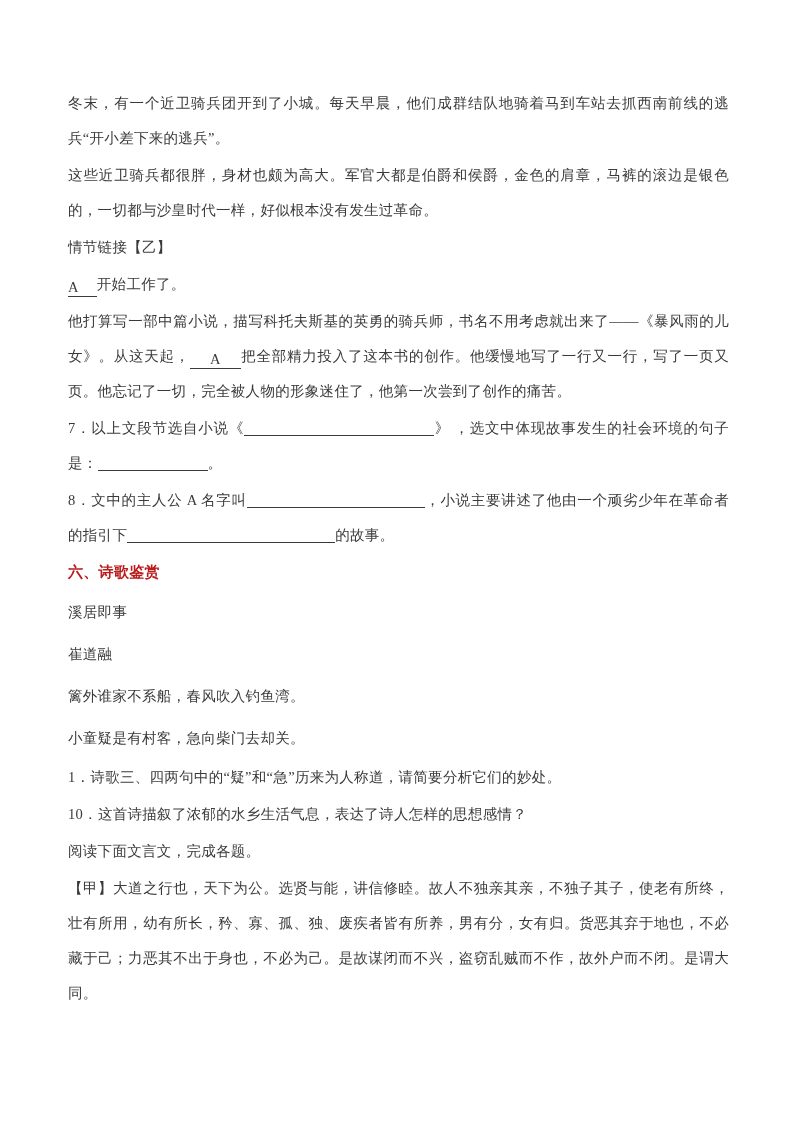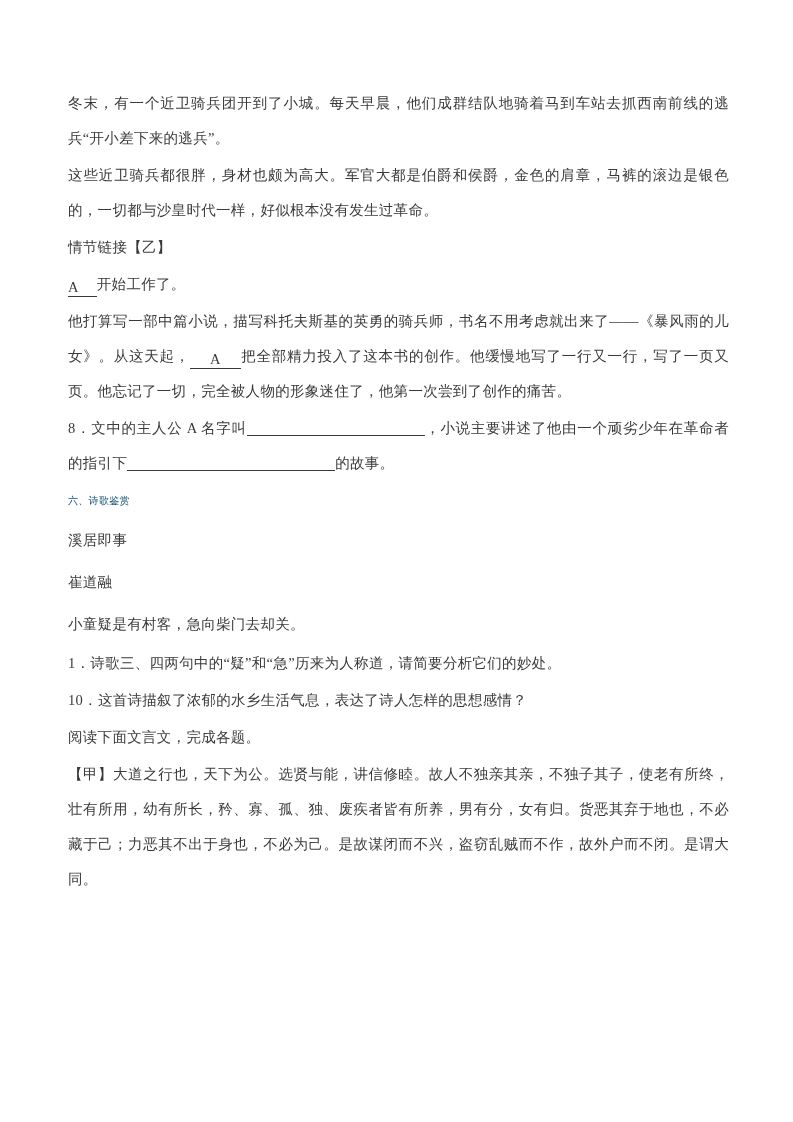--- a/index.html
+++ b/index.html
@@ -22,23 +22,23 @@
     color: #3a3a3a;
     background: #ffffff;
   }
   .page p {
     margin: 0 0 2px 0;
     line-height: 35px;
     text-align: justify;
     letter-spacing: 0.3px;
   }
   .section-heading {
-    font-weight: 400;
-    color: #0c4a6e;
-    font-size: 10px;
+    font-weight: 700;
+    color: #b91c1c;
+    font-size: 15px;
   }
   .center {
     text-align: center;
   }
   .poem-line {
     line-height: 40px !important;
   }
   
   .blank {
     display: inline-block;
@@ -64,30 +64,32 @@
   <p>冬末，有一个近卫骑兵团开到了小城。每天早晨，他们成群结队地骑着马到车站去抓西南前线的逃兵“开小差下来的逃兵”。</p>
 
   <p>这些近卫骑兵都很胖，身材也颇为高大。军官大都是伯爵和侯爵，金色的肩章，马裤的滚边是银色的，一切都与沙皇时代一样，好似根本没有发生过革命。</p>
 
   <p>情节链接【乙】</p>
 
   <p><span class="blank-a pad-left-start">A</span><span>开始工作了。</span></p>
 
   <p><span>他打算写一部中篇小说，描写科托夫斯基的英勇的骑兵师，书名不用考虑就出来了——《暴风雨的儿女》。从这天起，</span><span class="blank-a pad-both">A</span><span>把全部精力投入了这本书的创作。他缓慢地写了一行又一行，写了一页又页。他忘记了一切，完全被人物的形象迷住了，他第一次尝到了创作的痛苦。</span></p>
 
+  <p><span>7．以上文段节选自小说《</span><span class="blank" style="width:190px;"></span><span>》 ，选文中体现故事发生的社会环境的句子是：</span><span class="blank" style="width:110px;"></span><span>。</span></p>
 
   <p><span>8．文中的主人公 A 名字叫</span><span class="blank" style="width:178px;"></span><span>，小说主要讲述了他由一个顽劣少年在革命者的指引下</span><span class="blank" style="width:208px;"></span><span>的故事。</span></p>
 
   <p class="section-heading">六、诗歌鉴赏</p>
 
 
   <p class="center poem-line">溪居即事</p>
 
   <p class="center poem-line">崔道融</p>
 
+  <p class="center poem-line">篱外谁家不系船，春风吹入钓鱼湾。</p>
 
   <p class="center poem-line">小童疑是有村客，急向柴门去却关。</p>
 
   <p>1．诗歌三、四两句中的“疑”和“急”历来为人称道，请简要分析它们的妙处。</p>
 
   <p>10．这首诗描叙了浓郁的水乡生活气息，表达了诗人怎样的思想感情？</p>
 
 
   <p>阅读下面文言文，完成各题。</p>
 

